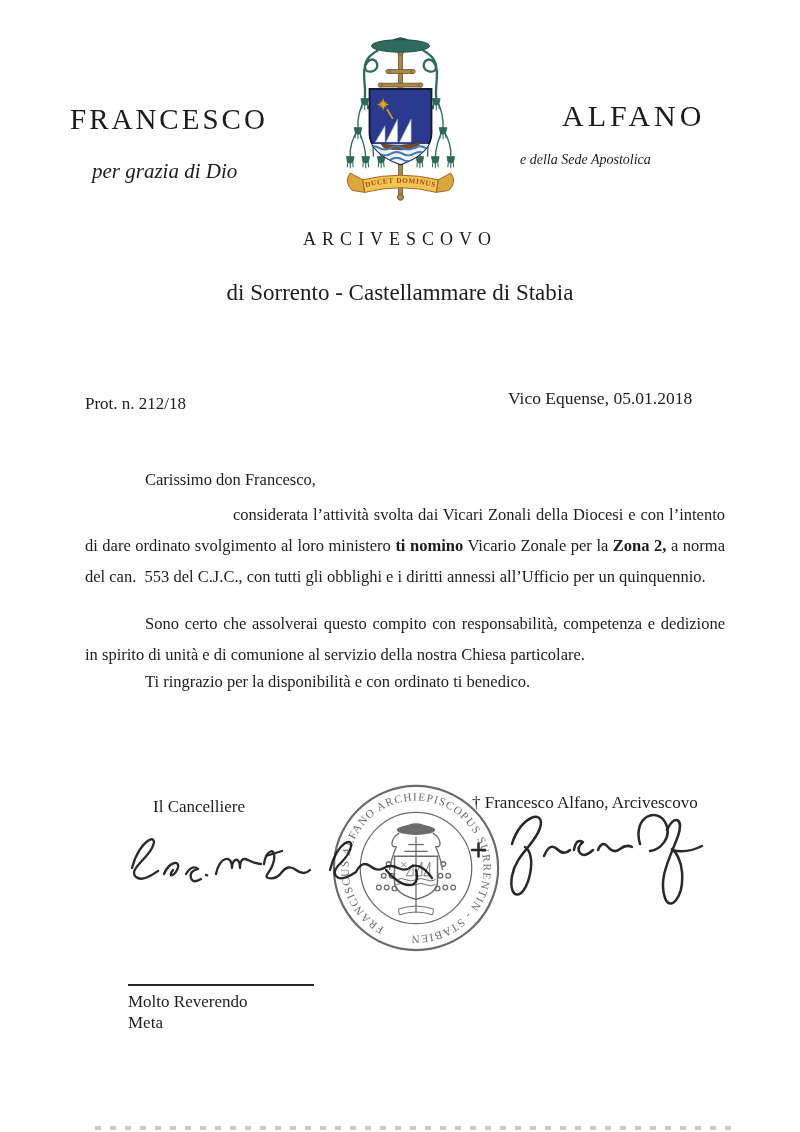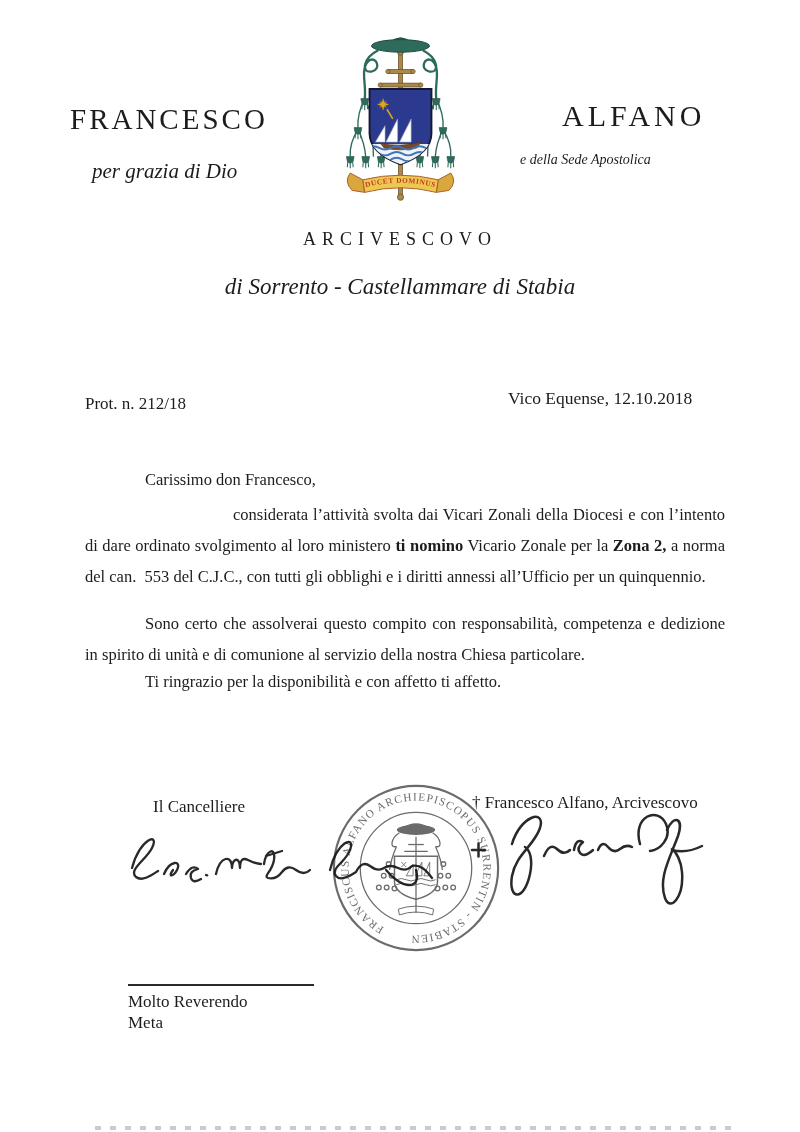--- a/index.html
+++ b/index.html
@@ -7,21 +7,21 @@
     position:relative;width:800px;height:1132px;background:#ffffff;
     font-family:"Liberation Serif","DejaVu Serif",serif;color:#1c1c1c;
     overflow:hidden;margin:0 auto;
   }
   .abs{position:absolute;}
   .name-left{left:70px;top:103px;font-size:29px;letter-spacing:3px;}
   .name-right{left:562px;top:99px;font-size:30px;letter-spacing:4px;}
   .sub-left{left:92px;top:159px;font-size:21px;font-style:italic;}
   .sub-right{left:520px;top:152px;font-size:14px;font-style:italic;}
   .arch-title{left:0;right:0;top:229px;text-align:center;font-size:18px;letter-spacing:6px;}
-  .diocese-subtitle{left:0;right:0;top:274px;text-align:center;font-size:23px;font-style:italic;}
+  .diocese-subtitle{left:0;right:0;top:280px;text-align:center;font-size:23px;}
   .prot{left:85px;top:394px;font-size:17px;}
   .dateline{left:508px;top:388px;font-size:17.5px;}
   .salutation{left:145px;top:470px;font-size:16.5px;}
   .para{left:85px;width:640px;font-size:16.5px;line-height:31px;text-align:justify;}
   .para-1{top:499px;text-indent:148px;}
   .para-2{top:608px;text-indent:60px;}
   .para-3{top:666px;text-indent:60px;}
   .chancellor-label{left:153px;top:797px;font-size:17px;}
   .archbishop-line{left:472px;top:793px;font-size:17px;}
   .coat-of-arms{left:328px;top:28px;width:145px;height:176px;}
@@ -126,26 +126,26 @@
       <text font-size="7.6" font-weight="bold" fill="#c0392b" letter-spacing="0.6" text-anchor="middle" font-family="Liberation Serif,serif">
         <textPath href="#motto-curve" startOffset="50%">DUCET DOMINUS</textPath>
       </text>
     </g>
   </svg>
 
   <div class="abs arch-title">ARCIVESCOVO</div>
   <div class="abs diocese-subtitle">di Sorrento - Castellammare di Stabia</div>
 
   <div class="abs prot">Prot. n. 212/18</div>
-  <div class="abs dateline">Vico Equense, 12.10.2018</div>
+  <div class="abs dateline">Vico Equense, 05.01.2018</div>
 
   <div class="abs salutation">Carissimo don Francesco,</div>
   <div class="abs para para-1"><span>considerata l’attività svolta dai Vicari Zonali della Diocesi e con l’intento di dare ordinato svolgimento al loro ministero </span><span style="font-weight: bold;">ti nomino</span><span> Vicario Zonale per la </span><span style="font-weight: bold;">Zona 2,</span><span> a norma del can.&nbsp; 553 del C.J.C., con tutti gli obblighi e i diritti annessi all’Ufficio per un quinquennio.</span></div>
   <div class="abs para para-2">Sono certo che assolverai questo compito con responsabilità, competenza e dedizione in spirito di unità e di comunione al servizio della nostra Chiesa particolare.</div>
-  <div class="abs para para-3">Ti ringrazio per la disponibilità e con affetto ti affetto.</div>
+  <div class="abs para para-3">Ti ringrazio per la disponibilità e con ordinato ti benedico.</div>
 
   <div class="abs chancellor-label">Il Cancelliere</div>
   <div class="abs archbishop-line">† Francesco Alfano, Arcivescovo</div>
 
   <svg class="abs seal" viewBox="0 0 180 180" xmlns="http://www.w3.org/2000/svg">
     <defs>
       <path id="sealArc" d="M 0 -69 A 69 69 0 1 1 0 69 A 69 69 0 1 1 0 -69"></path>
     </defs>
     <g transform="translate(90,90)" stroke="#4b4b4b" fill="none">
       <circle r="84" stroke-width="2.2"></circle>

